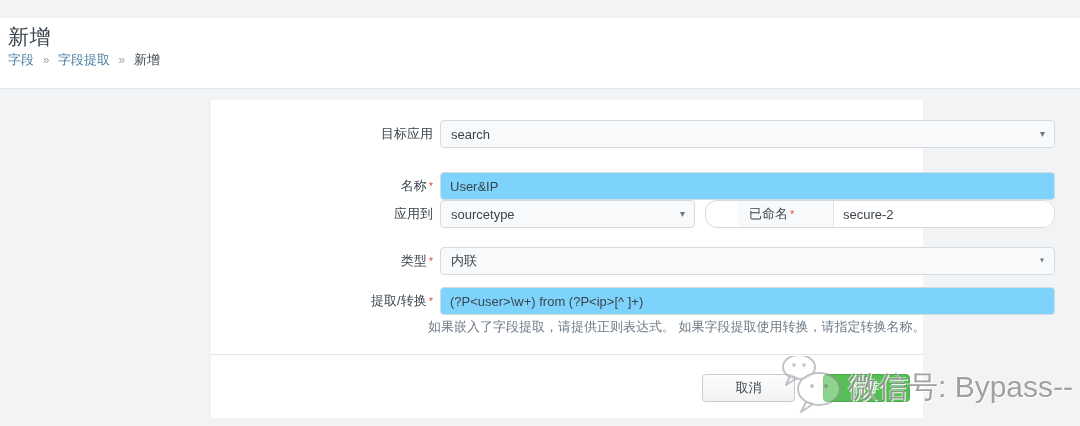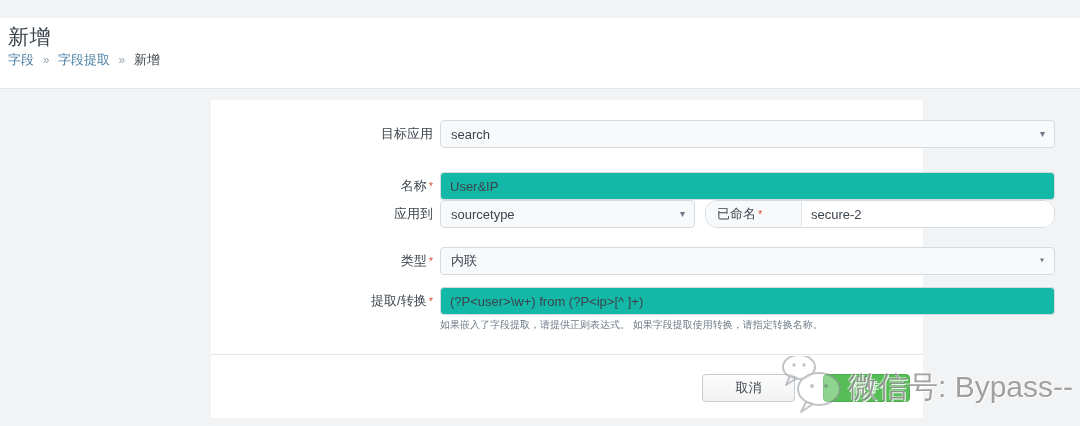--- a/index.html
+++ b/index.html
@@ -21,31 +21,31 @@
   .row .flabel { position:absolute; left:0; top:0; width:222px; text-align:right;
                  font-size:13px; color:#3c444d; line-height:28px; }
   .req { color:#d6563c; font-size:11px; vertical-align:top; margin-left:2px; }
 
   .ctl { position:absolute; top:0; height:28px; }
   .select { background:#f8f9fb; border:1px solid #d4dbe0; border-radius:4px;
             font-size:13px; color:#3c444d; display:flex; align-items:center;
             padding:0 32px 0 10px; position:relative; cursor:pointer; }
   .select .caret { position:absolute; right:9px; top:50%; transform:translateY(-50%);
                    color:#6b7785; font-size:10px; line-height:1; }
-  .tinput { width:100%; height:28px; background:#14b8a6; border:1px solid #d4dbe0; border-radius:4px;
+  .tinput { width:100%; height:28px; background:#7dd3fc; border:1px solid #d4dbe0; border-radius:4px;
             font-size:13px; color:#3c444d; padding:0 9px; font-family:inherit; outline:none; }
 
-  .igroup { display:flex; border:1px solid #d4dbe0; border-radius:12px; overflow:hidden; background:#fff; }
+  .igroup { display:flex; border:1px solid #d4dbe0; border-radius:12px; overflow:hidden; background:#fff;padding-left:32px; }
   .igroup .addon { width:96px; background:#f8f9fb; border-right:1px solid #e1e6ea;
                    font-size:13px; color:#3c444d; line-height:26px; padding-left:11px; }
   .igroup input { flex:1; border:none; height:26px; font-size:13px; color:#3c444d;
                   padding:0 9px; font-family:inherit; outline:none; }
 
-  .help-text { position:absolute; left:229px; top:218px; width:615px;
-               font-size:10px; color:#6e7a86; }
+  .help-text { position:absolute; left:217px; top:218px; width:615px;
+               font-size:13px; color:#6e7a86; }
 
   .footer-divider { position:absolute; left:0; top:254px; width:100%; height:0;
                     border-top:1px solid #e2e6e9; }
   .footer { position:absolute; top:274px; right:13px; display:flex; gap:28px; }
   .btn { height:28px; border-radius:4px; font-size:13px; font-family:inherit; cursor:pointer;
          display:flex; align-items:center; justify-content:center; }
   .btn-cancel { width:93px; background:linear-gradient(#fdfdfd,#f1f2f3);
                 border:1px solid #c6ccd2; color:#3c444d; }
   .btn-save { width:87px; background:#57bd57; border:1px solid #4bab4b; color:#fff; }
 

